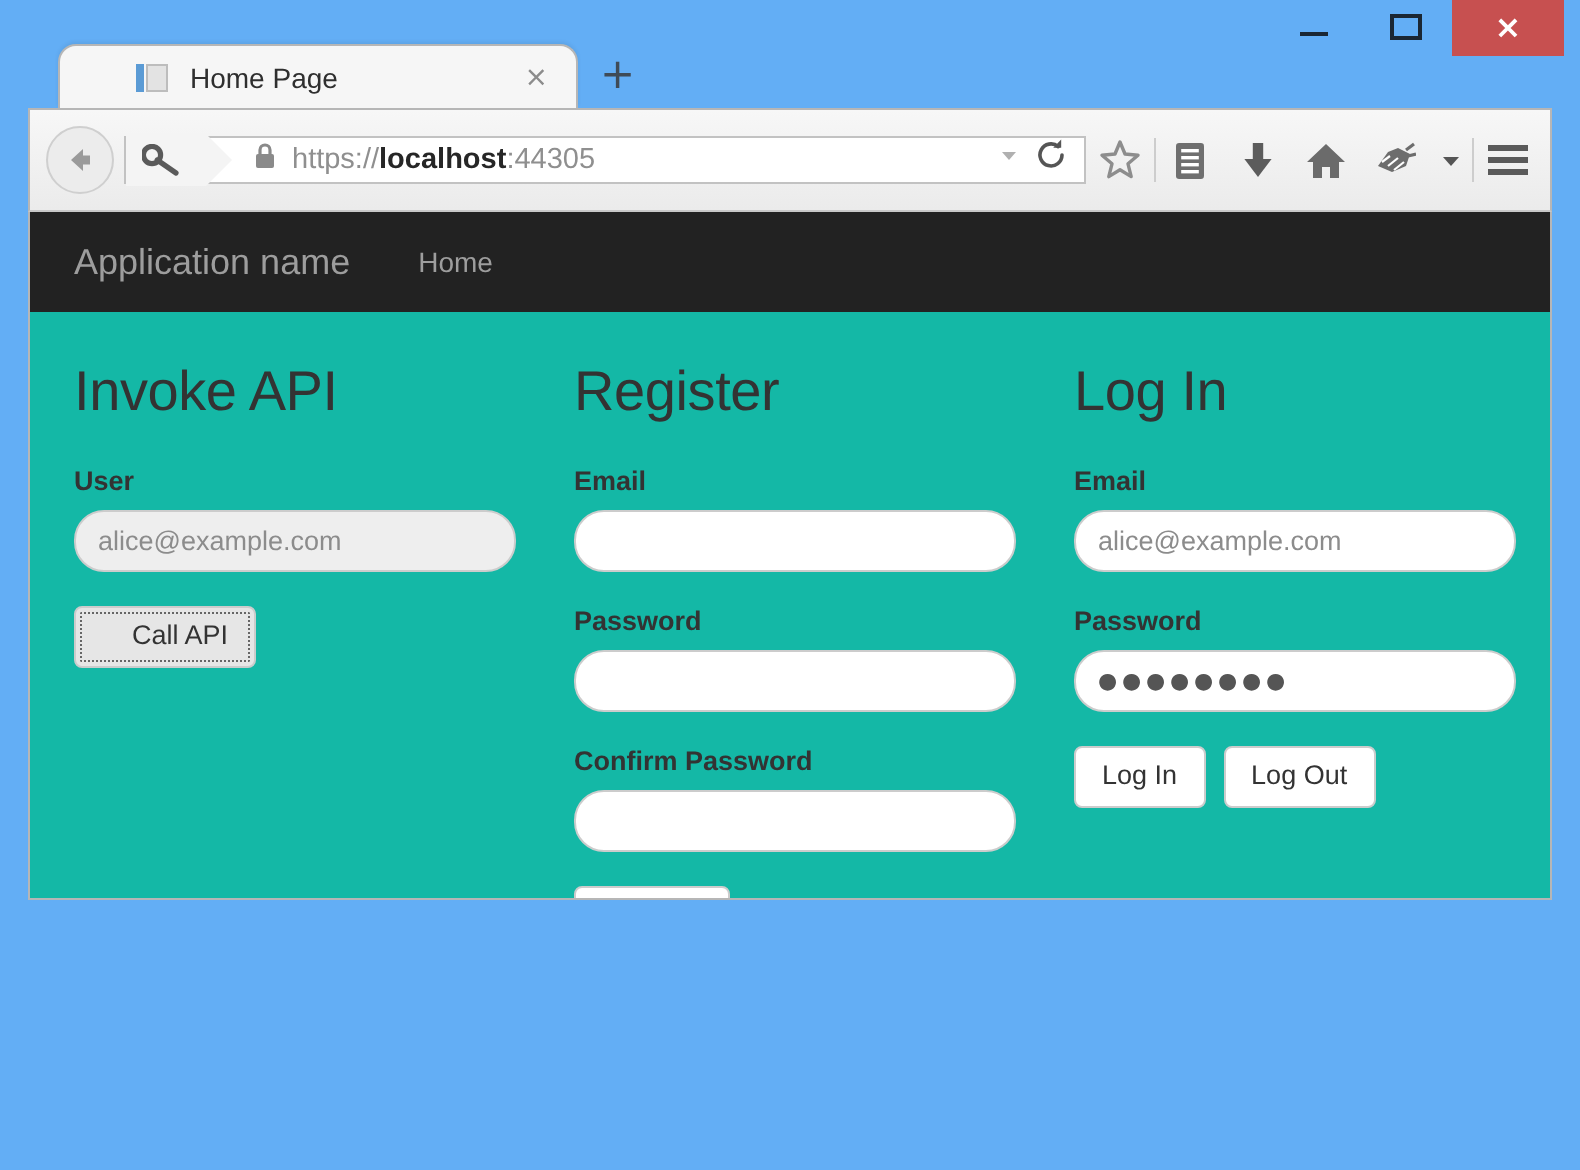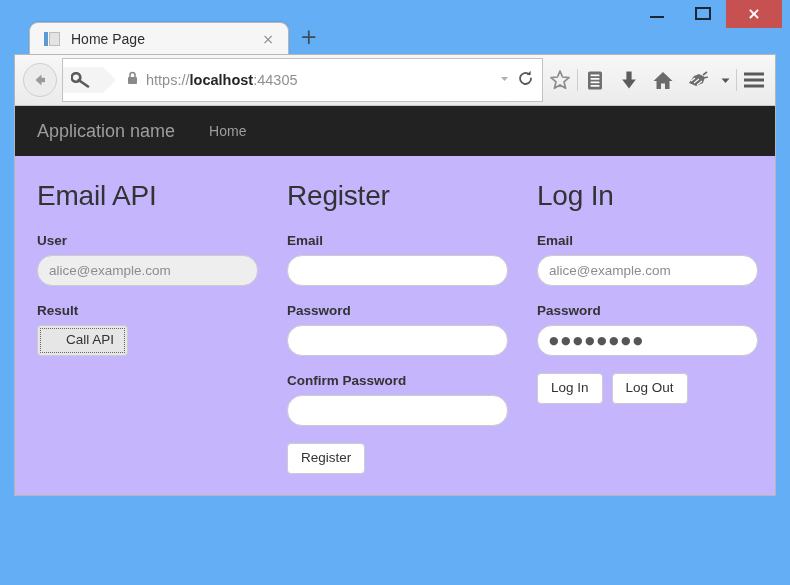--- a/index.html
+++ b/index.html
@@ -58,20 +58,21 @@
   #tab-home {
     position: absolute;
     left: 29px; top: 4px;
     width: 260px; height: 32px;
     background: #f6f6f6;
     border-radius: 9px 9px 0 0;
     border: 1px solid #b6b6b6;
     border-bottom: none;
     display: flex; align-items: center;
     box-shadow: 0 -1px 2px rgba(0,0,0,.07);
+    padding-left: 24px;
   }
   #tab-favicon {
     width: 16px; height: 16px;
     margin-left: 14px;
     position: relative;
     flex: none;
   }
   #tab-favicon .pg {
     position: absolute; right: 0; top: 1px;
     width: 11px; height: 14px;
@@ -116,21 +117,21 @@
   #back-button {
     margin-left: 8px;
     width: 34px; height: 34px; border-radius: 50%;
     background: #ececec; border: 1px solid #cfcfcf;
     display: flex; align-items: center; justify-content: center;
     flex: none; cursor: default;
   }
   #urlbar {
     margin-left: 5px;
     flex: 1;
-    height: 44px;
+    height: 24px;
     background: #ffffff;
     border: 1px solid #c2c2c2;
     display: flex; align-items: center;
     position: relative;
   }
   #identity-box {
     height: 26px;
     display: flex; align-items: center;
     padding: 0 12px 0 8px;
     background: #f4f4f4;
@@ -166,22 +167,22 @@
     width: 34px; height: 34px;
     display: flex; align-items: center; justify-content: center;
     cursor: default; flex: none;
   }
   .tbsep { width: 1px; height: 22px; background: #cdcdcd; flex: none; }
 
   
   #page-viewport {
     position: absolute;
     left: 14px; top: 106px;
-    width: 762px; height: 390px;
-    background: #c4b5fd;
+    width: 762px; height: 344px;
+    background: #14b8a6;
     border-left: 1px solid #b6b6b6;
     border-right: 1px solid #b6b6b6;
     border-bottom: 1px solid #b6b6b6;
     overflow: hidden;
   }
 
   #navbar {
     height: 50px;
     background: #222222;
     display: flex; align-items: center;
@@ -381,24 +382,23 @@
   <div id="page-viewport">
 
     <div id="navbar">
       <span id="navbar-brand">Application name</span>
       <span id="navbar-link-home">Home</span>
     </div>
 
     <div id="container">
       <div id="columns">
           <div class="col">
-            <h2>Email API</h2>
+            <h2>Invoke API</h2>
             <label>User</label>
             <div class="field disabled">alice@example.com</div>
-            <label>Result</label>
             <div style="display: flex; gap: 9px; margin-top: 1px;">
               <div class="btn focused">Call API</div>
             </div>
           </div>
           <div class="col">
             <h2>Register</h2>
             <label>Email</label>
             <div class="field"></div>
             <label>Password</label>
             <div class="field"></div>

